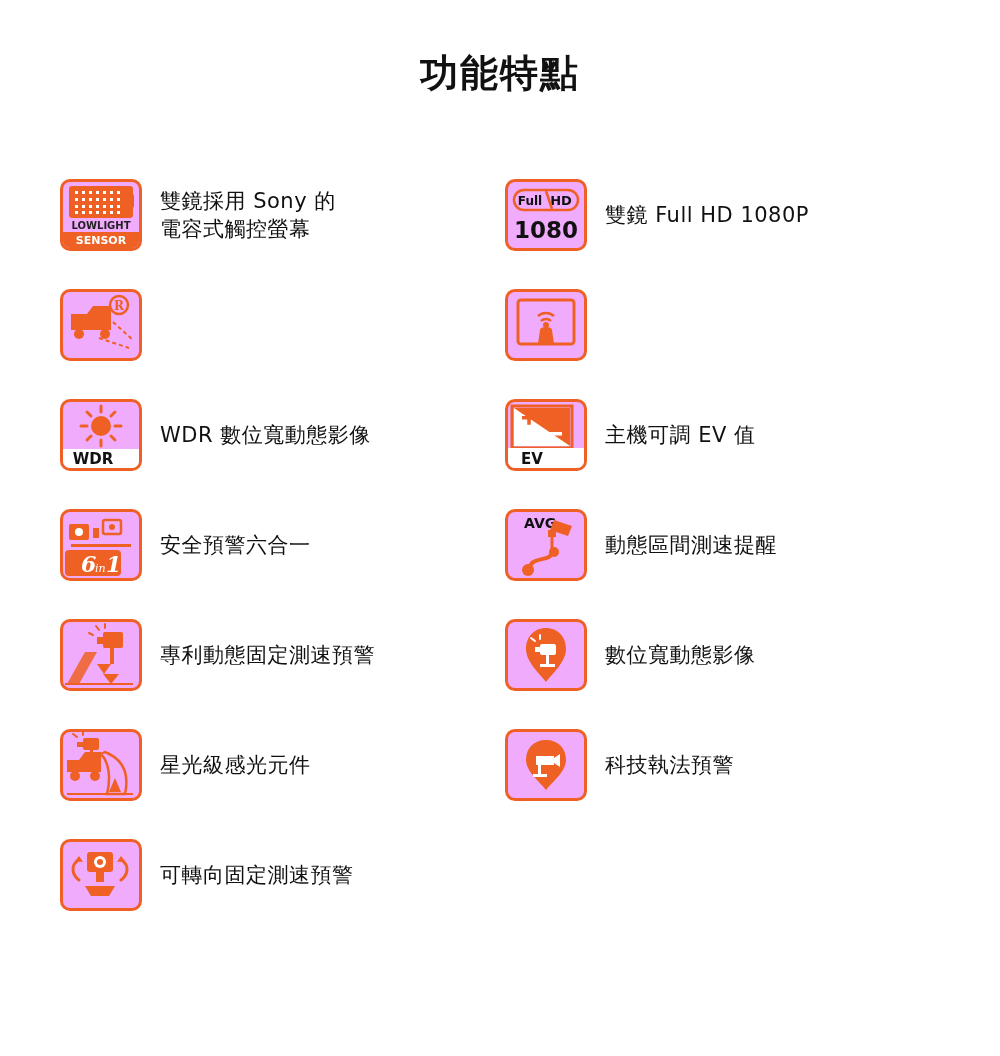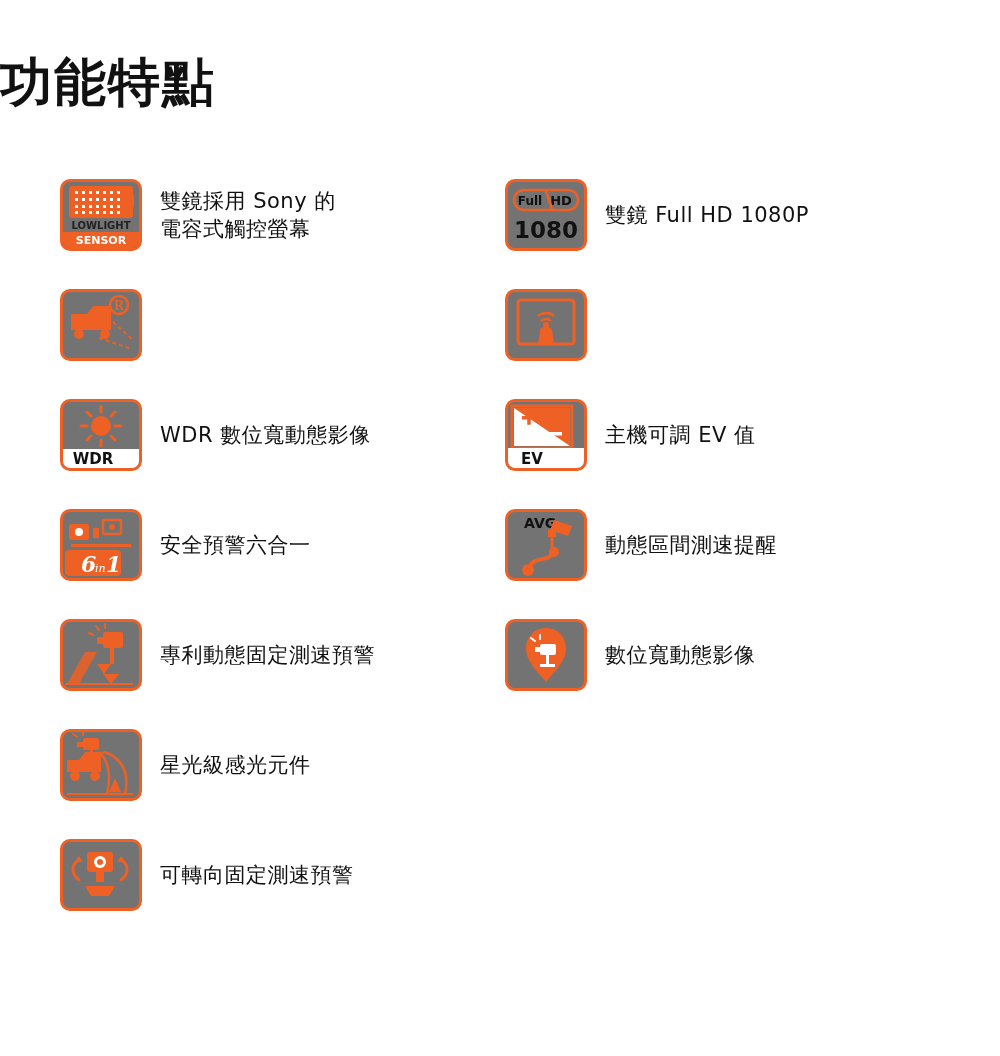--- a/index.html
+++ b/index.html
@@ -10,21 +10,22 @@
   }
   body {
     width: 1000px;
     height: 1056px;
     font-family: "Liberation Sans", "DejaVu Sans", sans-serif;
     color: #1a1a1a;
     position: relative;
     overflow: hidden;
   }
   .page-title {
-    font-size: 52px;
+    text-align: center;
+    font-size: 38px;
     font-weight: bold;
     letter-spacing: 2px;
     color: #111111;
     padding-top: 48px;
     margin: 0;
     font-family: "DejaVu Sans", "Liberation Sans", sans-serif;
   }
   .features-grid {
     position: absolute;
     top: 160px;
@@ -44,21 +45,21 @@
     height: 110px;
   }
   .icon-box {
     width: 82px;
     height: 72px;
     min-width: 82px;
     border: 3px solid #ef6024;
     border-radius: 10px;
     position: relative;
     overflow: hidden;
-    background: #737373;
+    background: #f0abfc;
   }
   .icon-box svg { display: block; }
   .feature-label {
     margin-left: 18px;
     font-size: 21px;
     line-height: 1.28;
     color: #111111;
     font-family: "DejaVu Sans", "Liberation Sans", sans-serif;
     letter-spacing: 0.5px;
   }
@@ -312,15 +313,29 @@
           </g>
           <g stroke="#ffffff" stroke-width="2" stroke-linecap="round">
             <line x1="27" y1="19" x2="23" y2="16"></line>
             <line x1="32" y1="17" x2="32" y2="13"></line>
           </g>
         </svg>
       </div>
       <div class="feature-label">數位寬動態影像</div>
     </div>
 
+    <div class="feature-row">
+      <div class="icon-box">
+        <svg width="76" height="66" viewBox="0 0 76 66">
+          <path d="M38 8 C50 8 58 16 58 28 C58 40 44 50 38 58 C32 50 18 40 18 28 C18 16 26 8 38 8 Z" fill="#ef6024"></path>
+          <g fill="#ffffff">
+            <path d="M28 24 L46 24 L46 33 L28 33 Z"></path>
+            <path d="M46 26 L52 22 L52 35 L46 31 Z"></path>
+            <rect x="30" y="33" width="3" height="10"></rect>
+            <rect x="25" y="42" width="14" height="3"></rect>
+          </g>
+        </svg>
+      </div>
+      <div class="feature-label">科技執法預警</div>
+    </div>
 
   </div>
 </div>
 
 </body></html>

